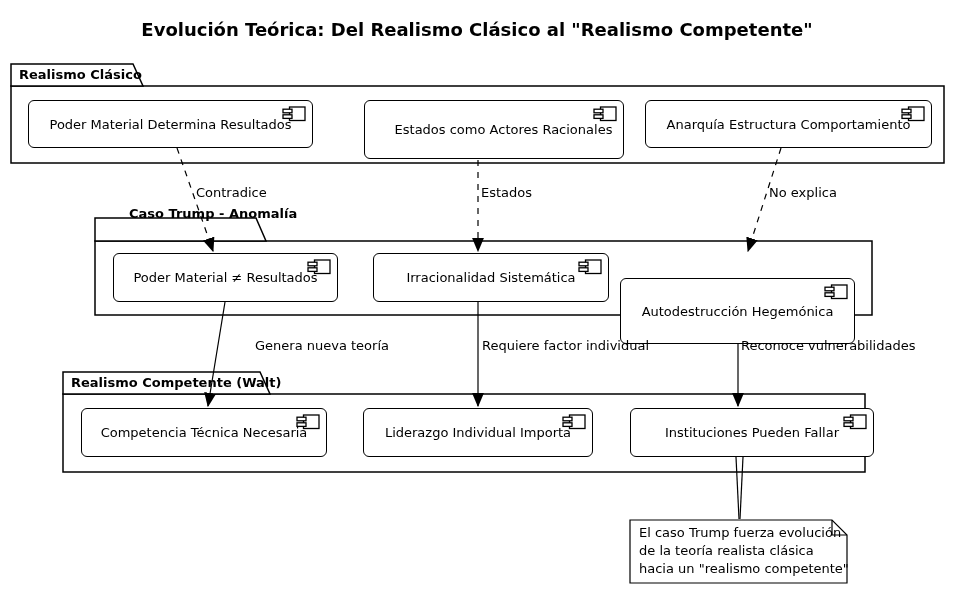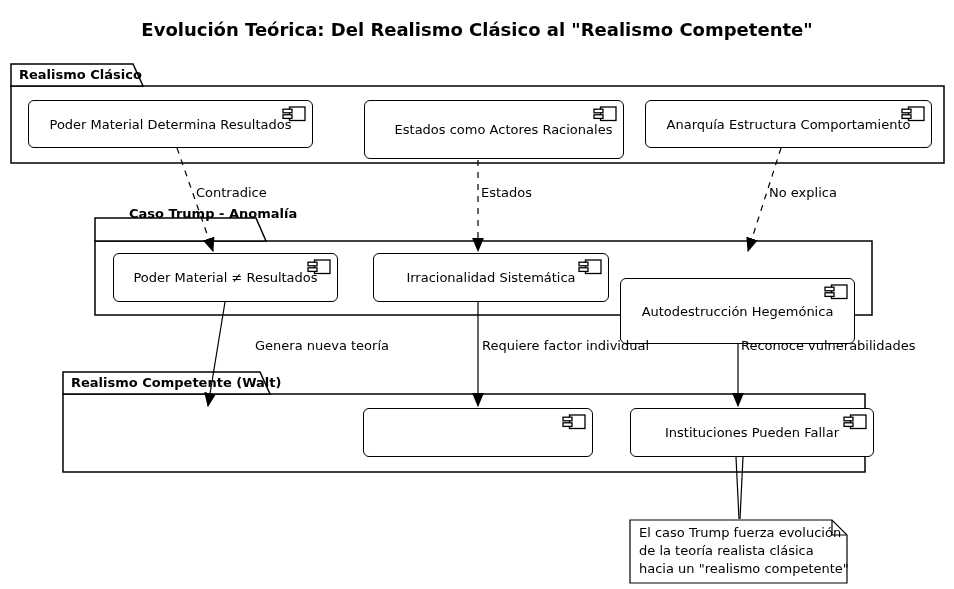--- a/index.html
+++ b/index.html
@@ -118,26 +118,35 @@
   </div>
   <div class="comp" style="left:620px; top:253px; width:235px; height:66px;margin-top:25px;">
     <svg class="icon" viewBox="0 0 24 16">
         <rect x="7.5" y="1" width="15.5" height="13.5" fill="#fff" stroke="#000" stroke-width="1.3"></rect>
         <rect x="1" y="3.2" width="9" height="3.6" fill="#fff" stroke="#000" stroke-width="1.3"></rect>
         <rect x="1" y="8.8" width="9" height="3.6" fill="#fff" stroke="#000" stroke-width="1.3"></rect>
       </svg>
     <span>Autodestrucción Hegemónica</span>
   </div>
 
+  <div class="comp" style="left:81px; top:408px; width:246px; height:49px;">
+    <svg class="icon" viewBox="0 0 24 16">
+        <rect x="7.5" y="1" width="15.5" height="13.5" fill="#fff" stroke="#000" stroke-width="1.3"></rect>
+        <rect x="1" y="3.2" width="9" height="3.6" fill="#fff" stroke="#000" stroke-width="1.3"></rect>
+        <rect x="1" y="8.8" width="9" height="3.6" fill="#fff" stroke="#000" stroke-width="1.3"></rect>
+      </svg>
+    <span>Competencia Técnica Necesaria</span>
+  </div>
   <div class="comp" style="left:363px; top:408px; width:230px; height:49px;">
     <svg class="icon" viewBox="0 0 24 16">
         <rect x="7.5" y="1" width="15.5" height="13.5" fill="#fff" stroke="#000" stroke-width="1.3"></rect>
         <rect x="1" y="3.2" width="9" height="3.6" fill="#fff" stroke="#000" stroke-width="1.3"></rect>
         <rect x="1" y="8.8" width="9" height="3.6" fill="#fff" stroke="#000" stroke-width="1.3"></rect>
       </svg>
+    <span>Liderazgo Individual Importa</span>
   </div>
   <div class="comp" style="left:630px; top:408px; width:244px; height:49px;">
     <svg class="icon" viewBox="0 0 24 16">
         <rect x="7.5" y="1" width="15.5" height="13.5" fill="#fff" stroke="#000" stroke-width="1.3"></rect>
         <rect x="1" y="3.2" width="9" height="3.6" fill="#fff" stroke="#000" stroke-width="1.3"></rect>
         <rect x="1" y="8.8" width="9" height="3.6" fill="#fff" stroke="#000" stroke-width="1.3"></rect>
       </svg>
     <span>Instituciones Pueden Fallar</span>
   </div>
 

